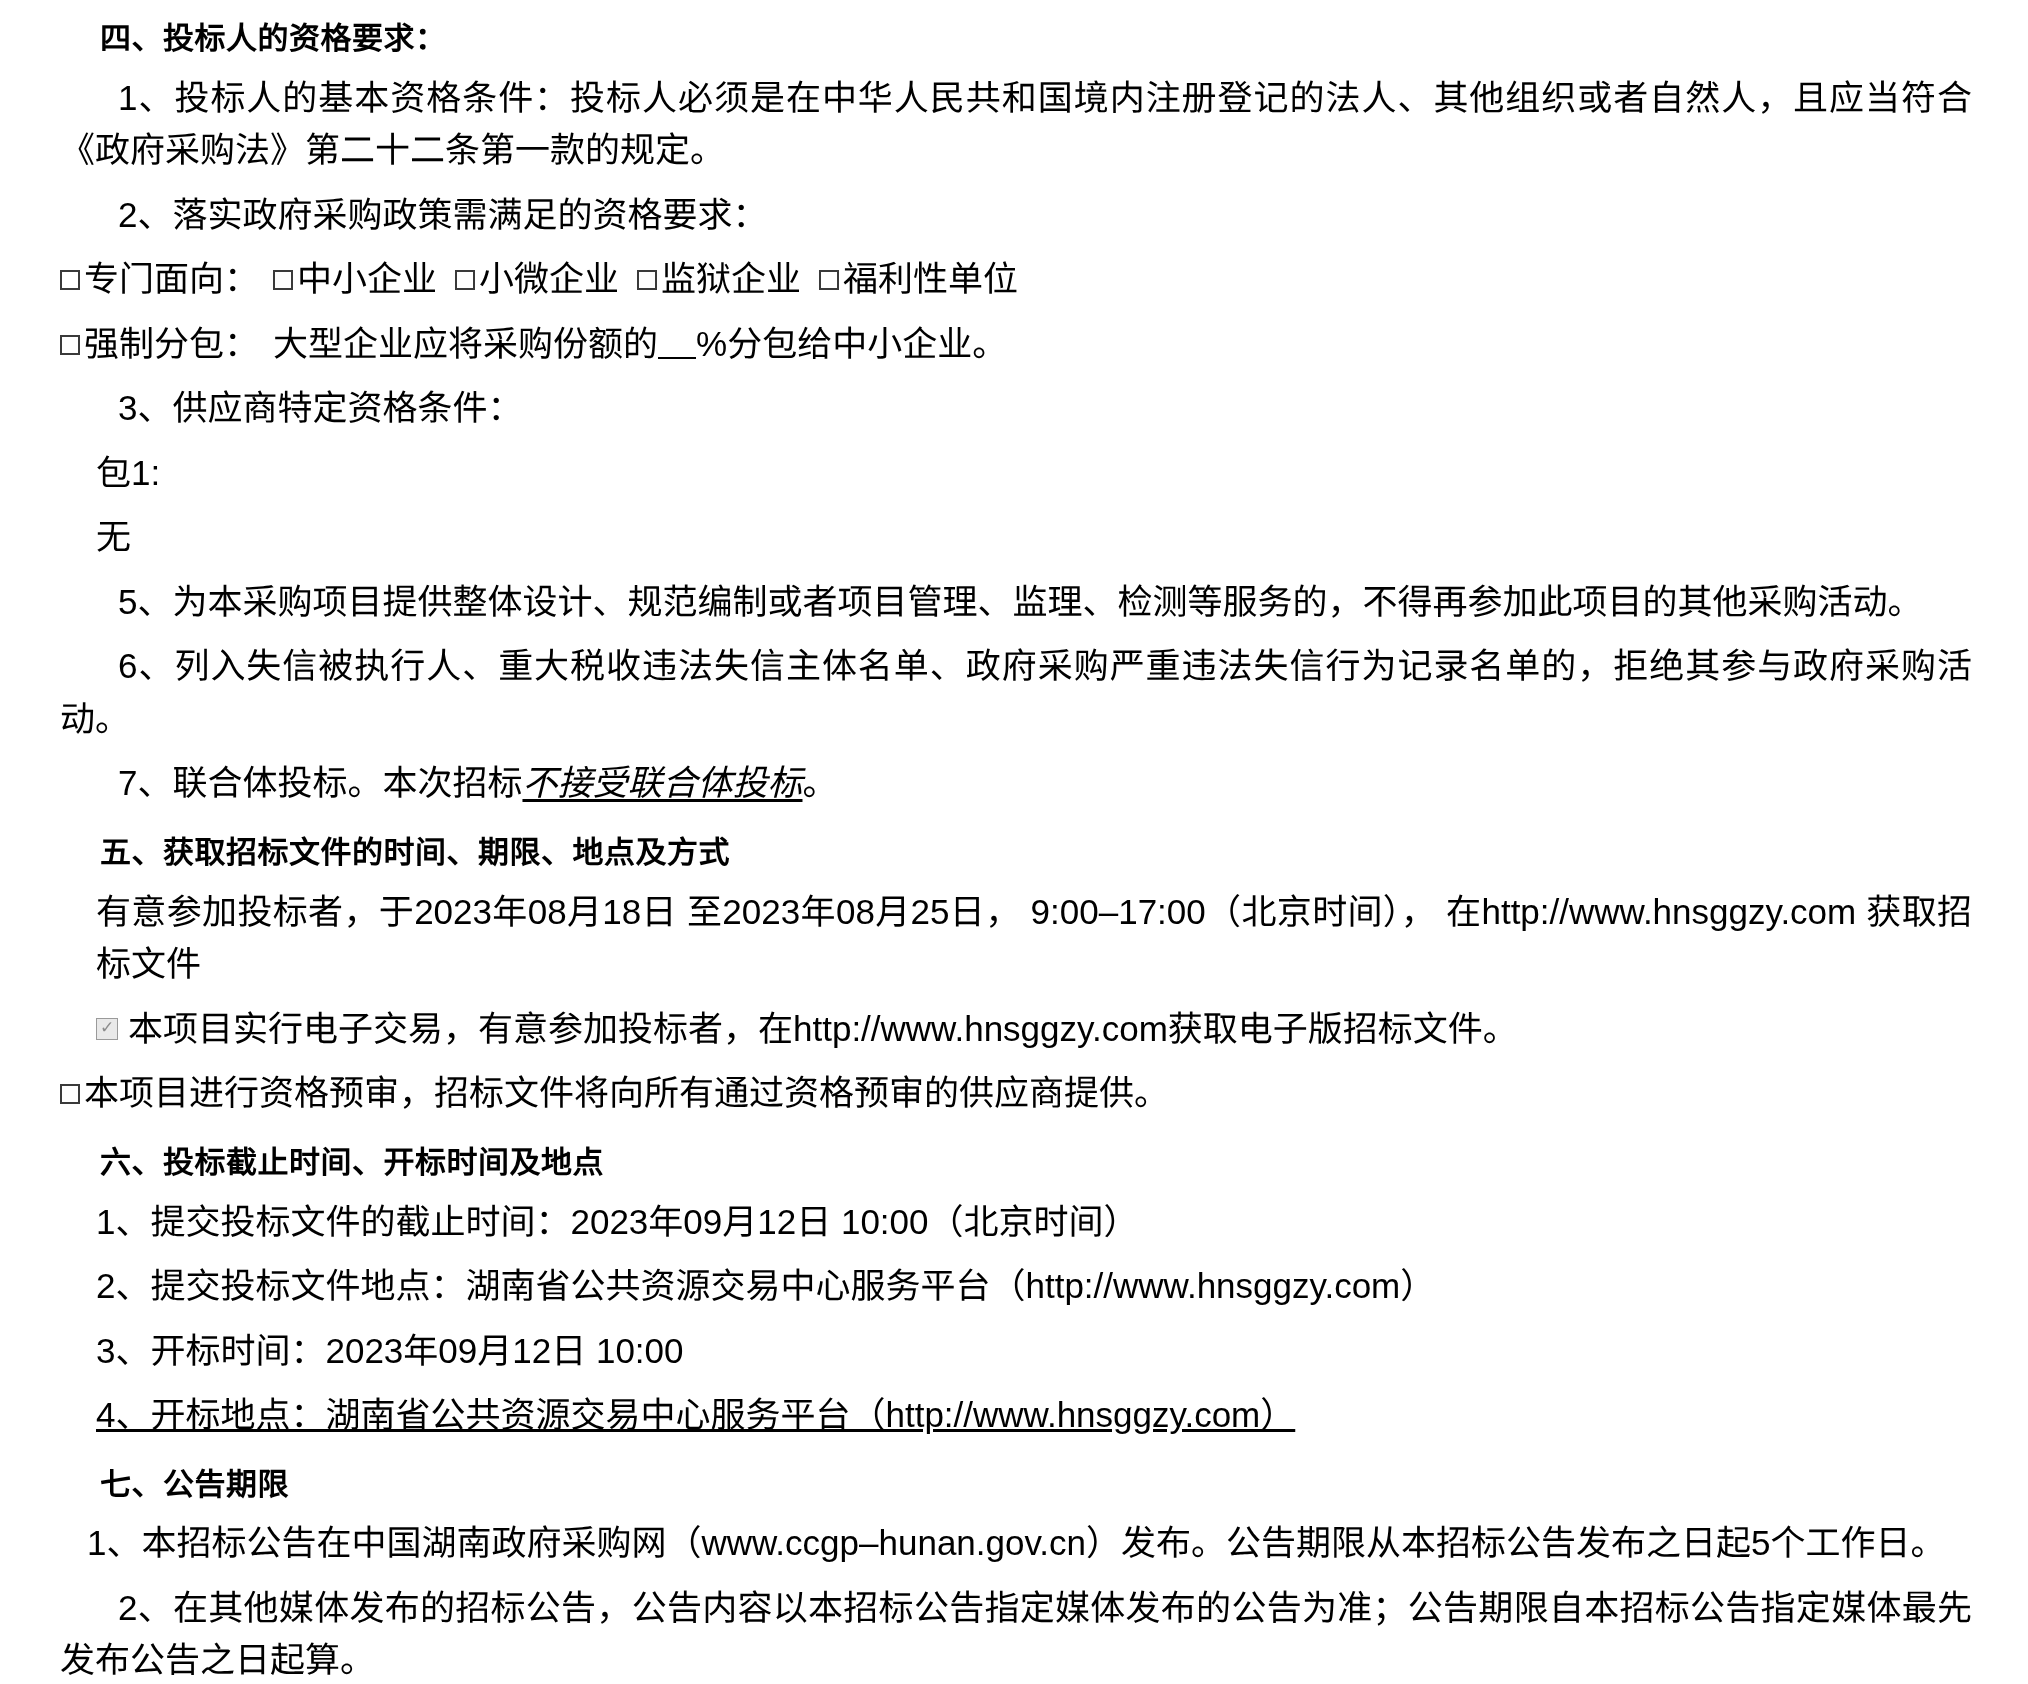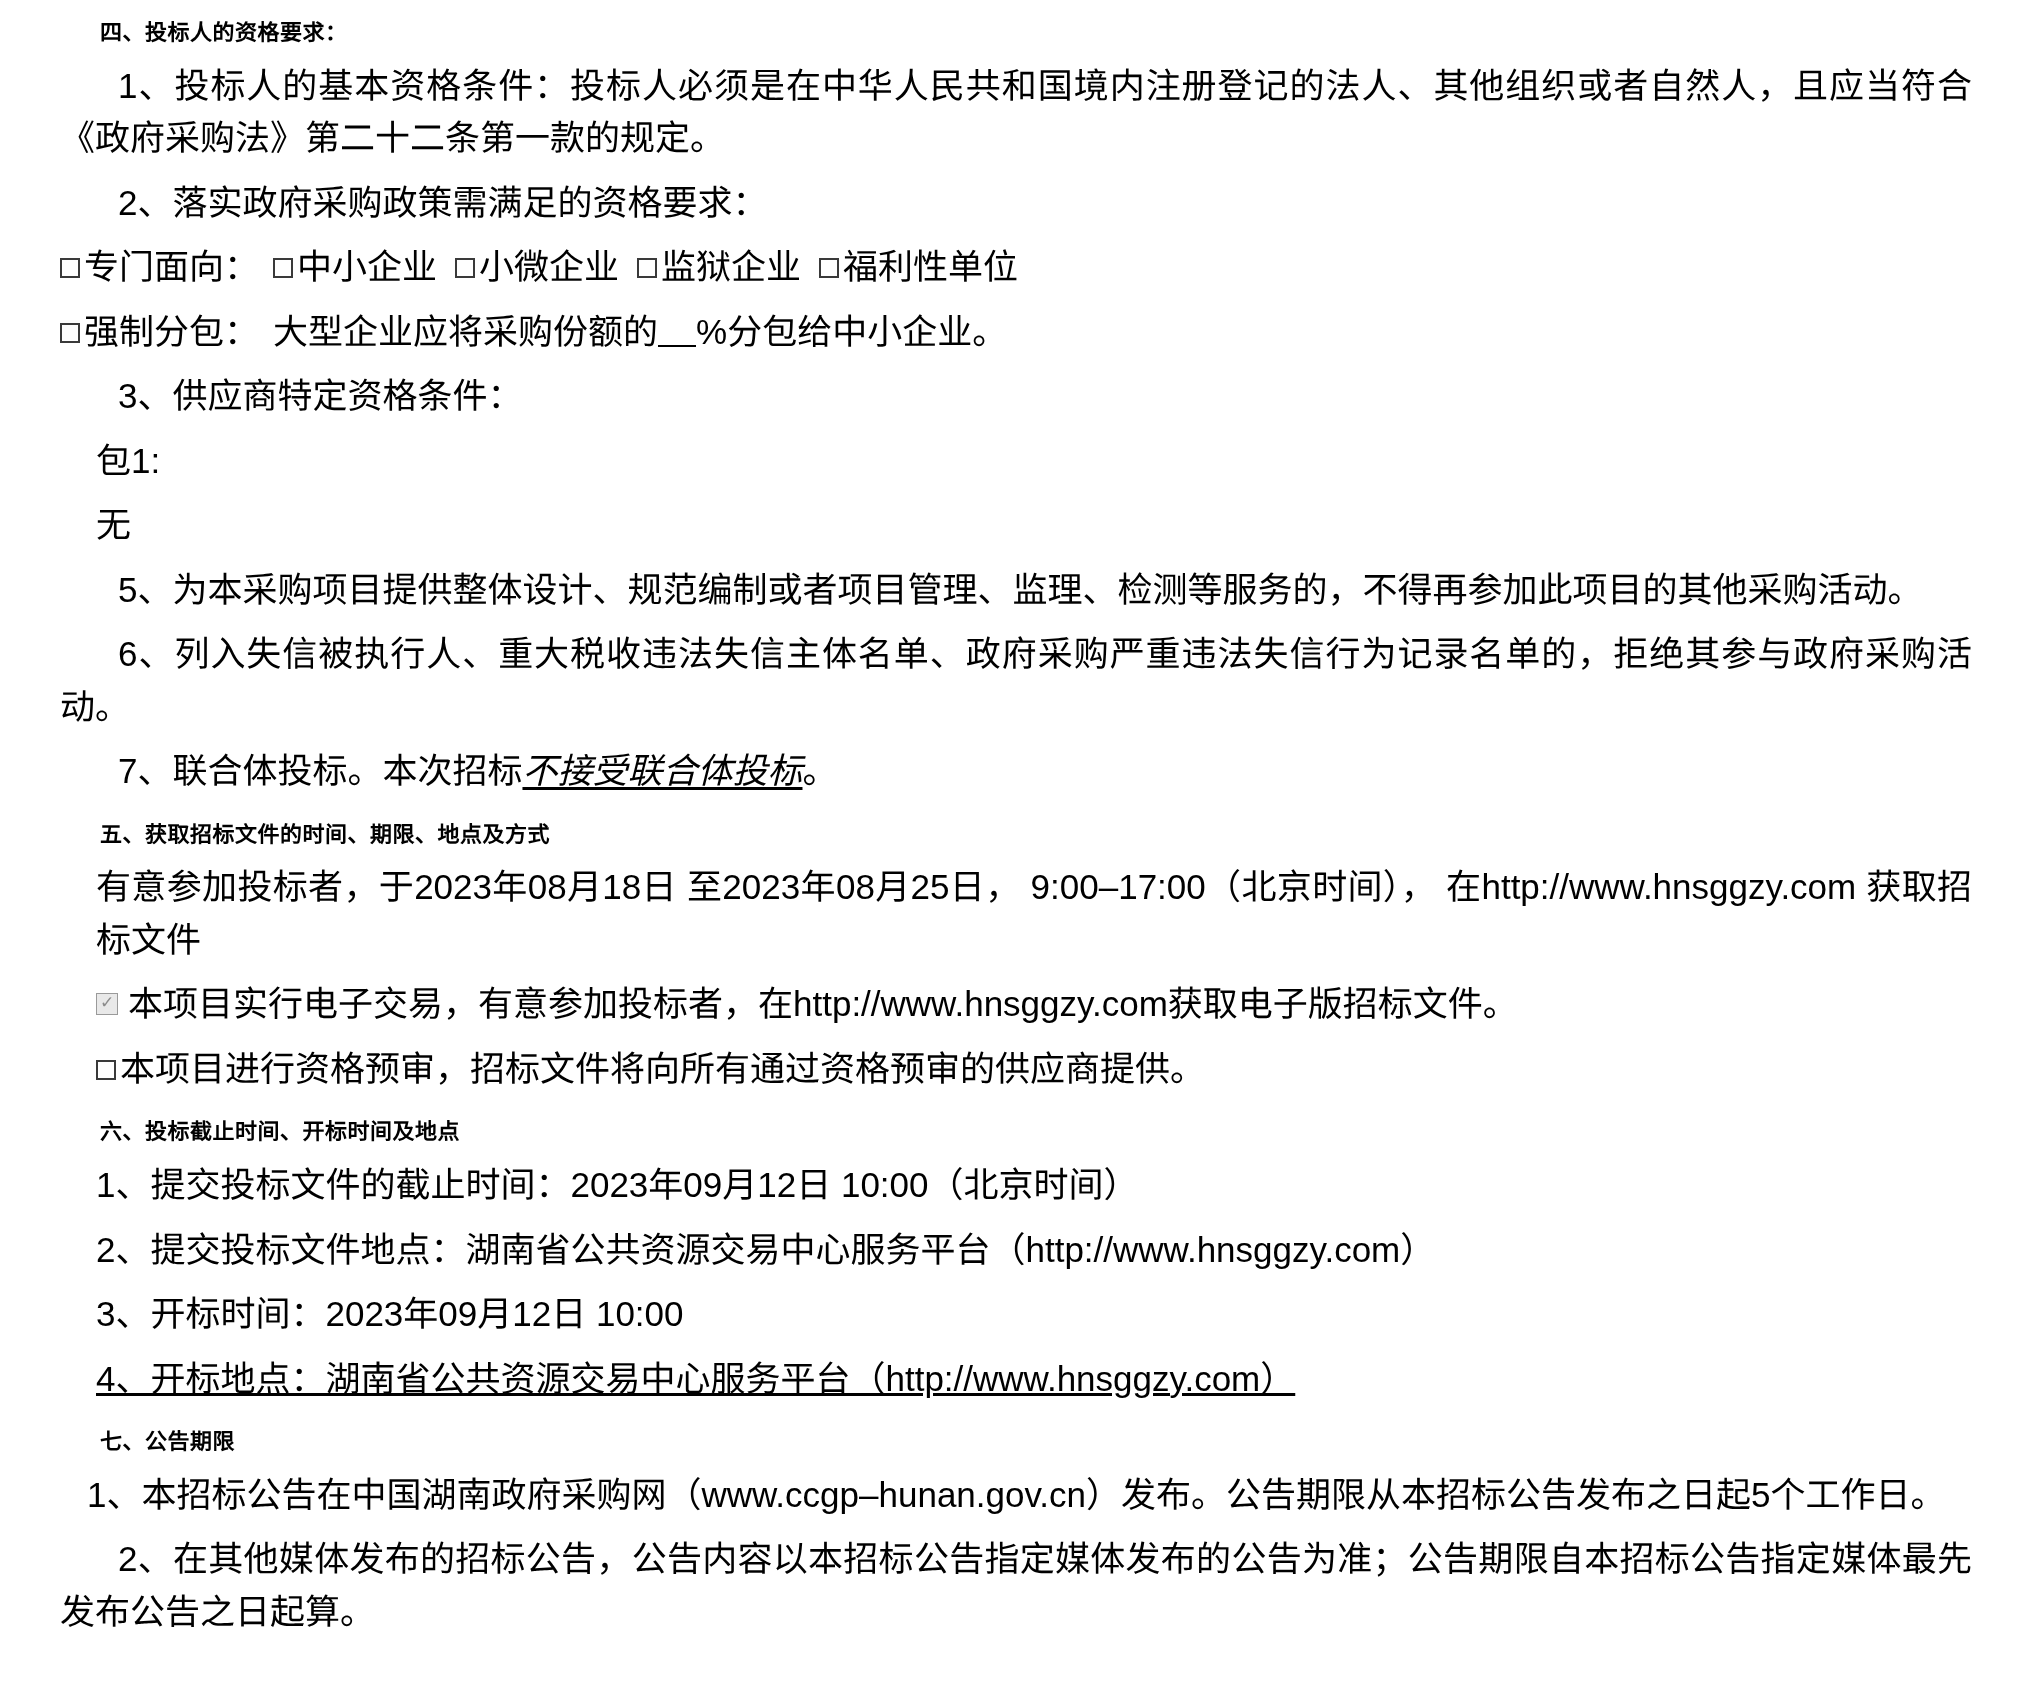--- a/index.html
+++ b/index.html
@@ -13,21 +13,21 @@
   }
   .page {
     width: 2028px;
     min-height: 1684px;
     box-sizing: border-box;
     padding: 8px 56px 0 60px;
     background: #ffffff;
     position: relative;
   }
   .h-sec {
-    font-size: 22px;
+    font-size: 31px;
     font-weight: bold;
     line-height: 1.35;
     margin: 10px 0 10px 40px;
     letter-spacing: 0.5px;
   }
   .h-sec.tight {
     margin-top: 22px;
   }
   p.para {
     font-size: 35px;
@@ -129,21 +129,21 @@
   <p class="para indent">6、列入失信被执行人、重大税收违法失信主体名单、政府采购严重违法失信行为记录名单的，拒绝其参与政府采购活动。</p>
 
   <p class="para indent"><span>7、联合体投标。本次招标</span><span class="u">不接受联合体投标</span><span>。</span></p>
 
   <h2 class="h-sec tight">五、获取招标文件的时间、期限、地点及方式</h2>
 
   <p class="para noindent" style="margin-left:36px;">有意参加投标者，于2023年08月18日 至2023年08月25日， 9:00–17:00（北京时间）， 在http://www.hnsggzy.com 获取招标文件</p>
 
   <p class="para noindent" style="margin-left:36px;"><span class="chk-checked"></span><span>本项目实行电子交易，有意参加投标者，在http://www.hnsggzy.com获取电子版招标文件。</span></p>
 
-  <p class="para noindent" style="margin-left:36px;"><span class="chk"></span><span>本项目进行资格预审，招标文件将向所有通过资格预审的供应商提供。</span></p>
+  <p class="para noindent" style=""><span class="chk"></span><span>本项目进行资格预审，招标文件将向所有通过资格预审的供应商提供。</span></p>
 
   <h2 class="h-sec tight">六、投标截止时间、开标时间及地点</h2>
 
   <p class="para noindent" style="margin-left:36px;">1、提交投标文件的截止时间：2023年09月12日 10:00（北京时间）</p>
 
   <p class="para noindent" style="margin-left:36px;">2、提交投标文件地点：湖南省公共资源交易中心服务平台（http://www.hnsggzy.com）</p>
 
   <p class="para noindent" style="margin-left:36px;">3、开标时间：2023年09月12日 10:00</p>
 
   <p class="para noindent" style="margin-left:36px;text-decoration:underline;">4、开标地点：湖南省公共资源交易中心服务平台（http://www.hnsggzy.com）</p>

